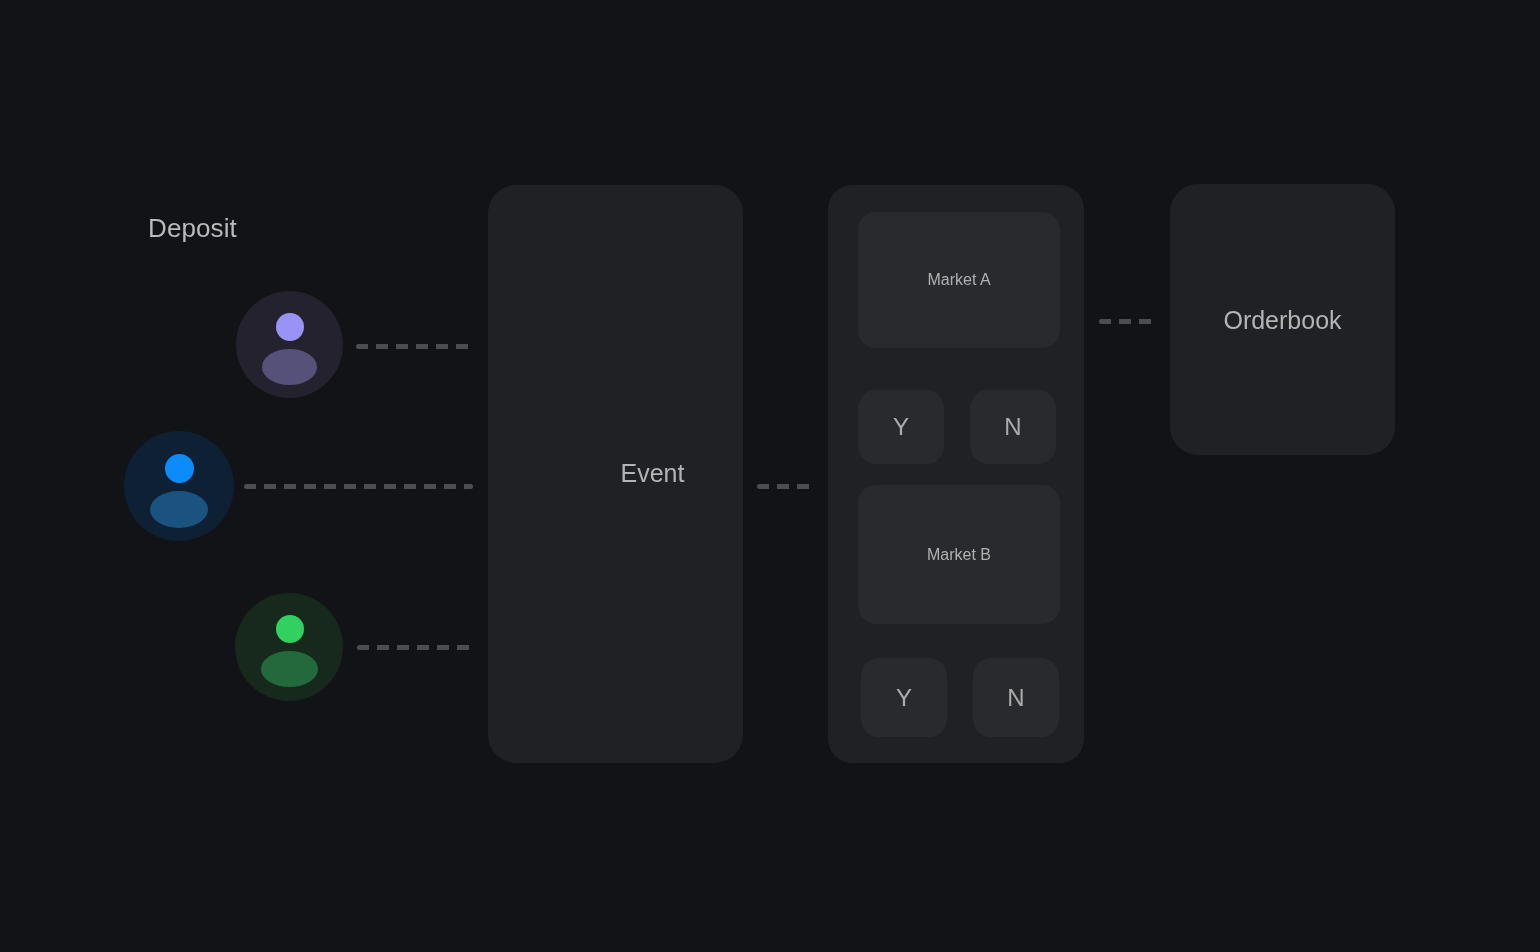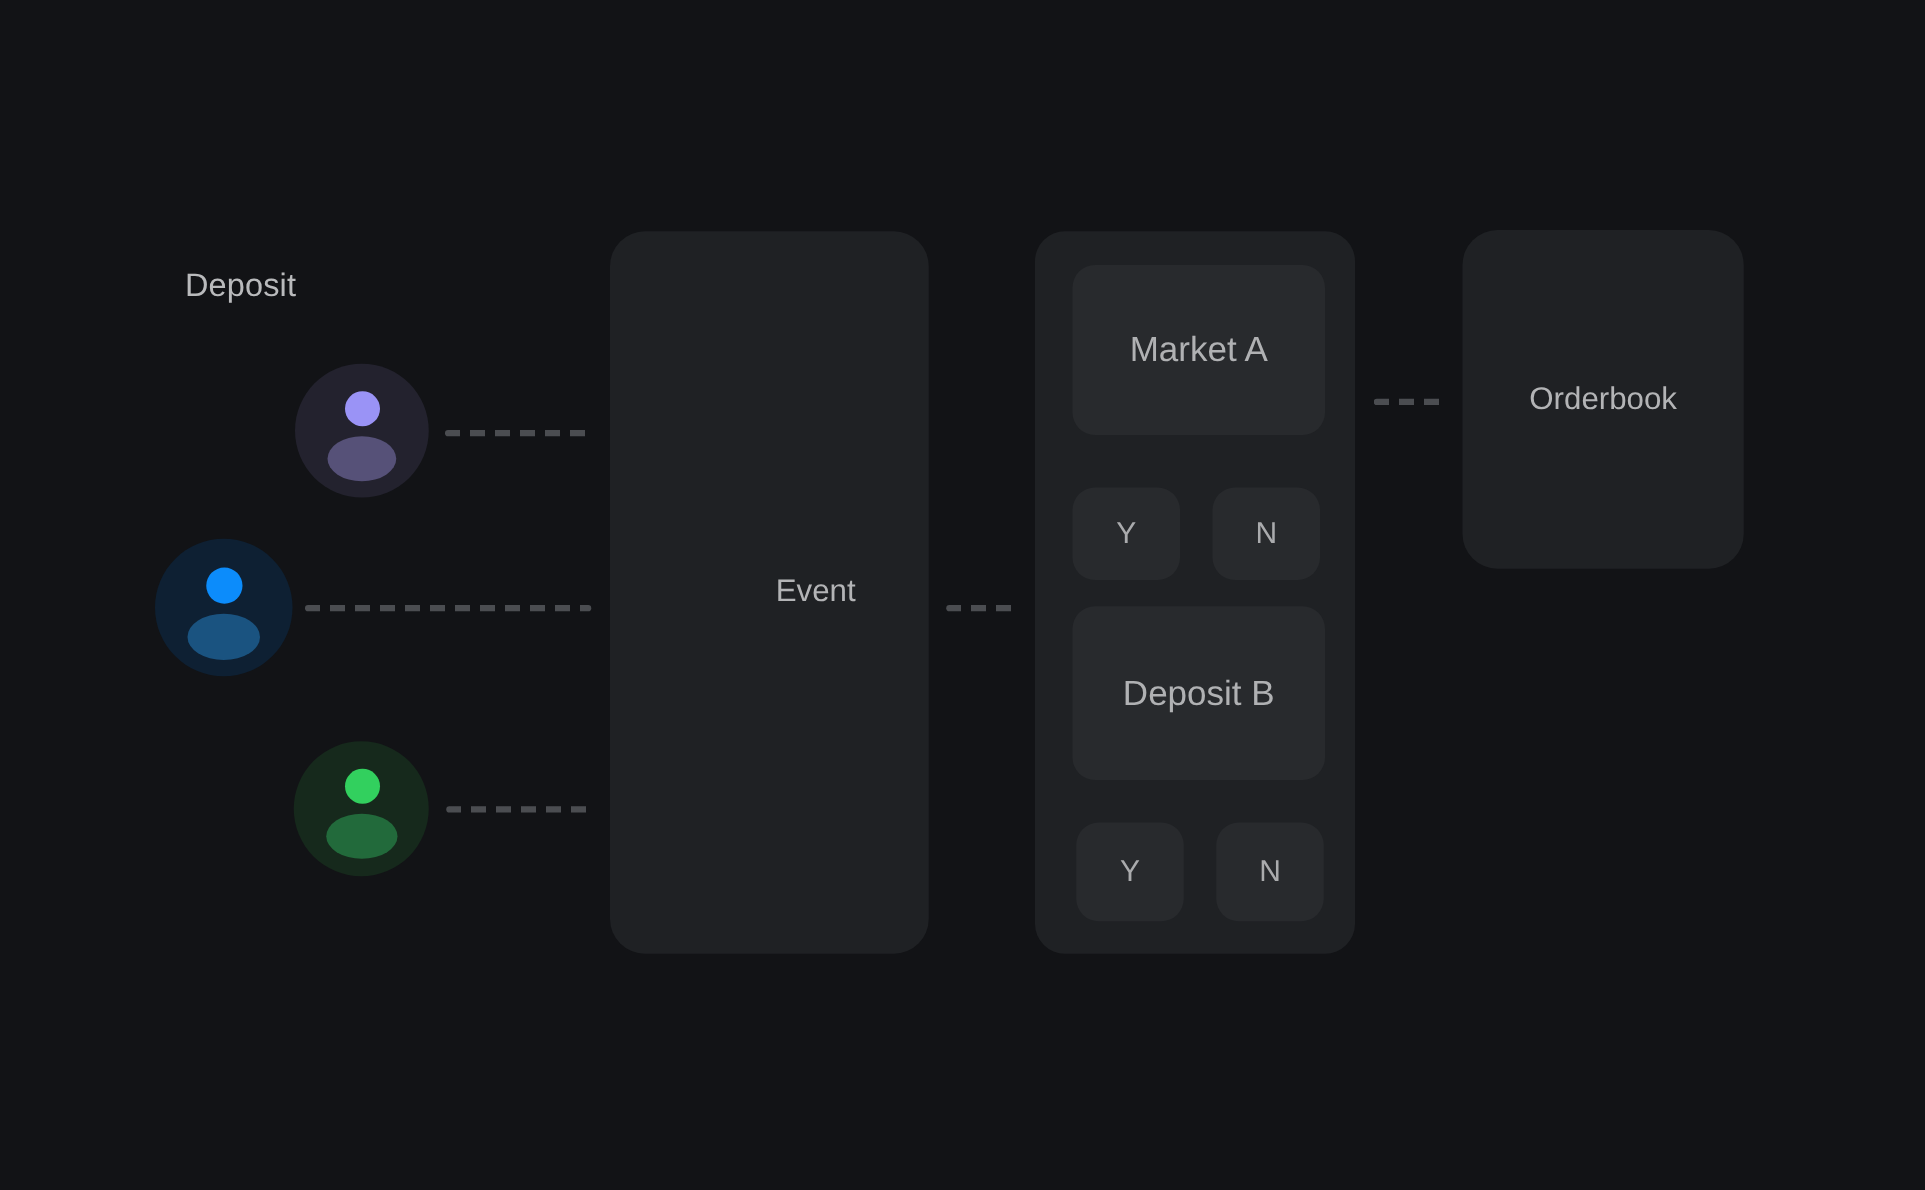--- a/index.html
+++ b/index.html
@@ -131,21 +131,21 @@
     position: absolute;
     background: #282a2d;
     border-radius: 18px;
   }
   .market-box .mlabel {
     position: absolute;
     left: 0; right: 0;
     top: 50%;
     transform: translateY(-50%);
     text-align: center;
-    font-size: 28px;
+    font-size: 16px;
     color: #b0b1b3;
     white-space: nowrap;
   }
   .market-a { left: 30px;  top: 27px;  width: 202px; height: 136px; }
   .market-b { left: 30px;  top: 300px; width: 202px; height: 139px; }
 
   .yn-box {
     position: absolute;
     background: #282a2d;
     border-radius: 18px;
@@ -205,21 +205,21 @@
 
     <div class="yn-box yn-a-y">
       <div class="ynlabel">Y</div>
     </div>
 
     <div class="yn-box yn-a-n">
       <div class="ynlabel">N</div>
     </div>
 
     <div class="market-box market-b">
-      <div class="mlabel">Deposit B</div>
+      <div class="mlabel">Market B</div>
     </div>
 
     <div class="yn-box yn-b-y">
       <div class="ynlabel">Y</div>
     </div>
 
     <div class="yn-box yn-b-n">
       <div class="ynlabel">N</div>
     </div>
 

